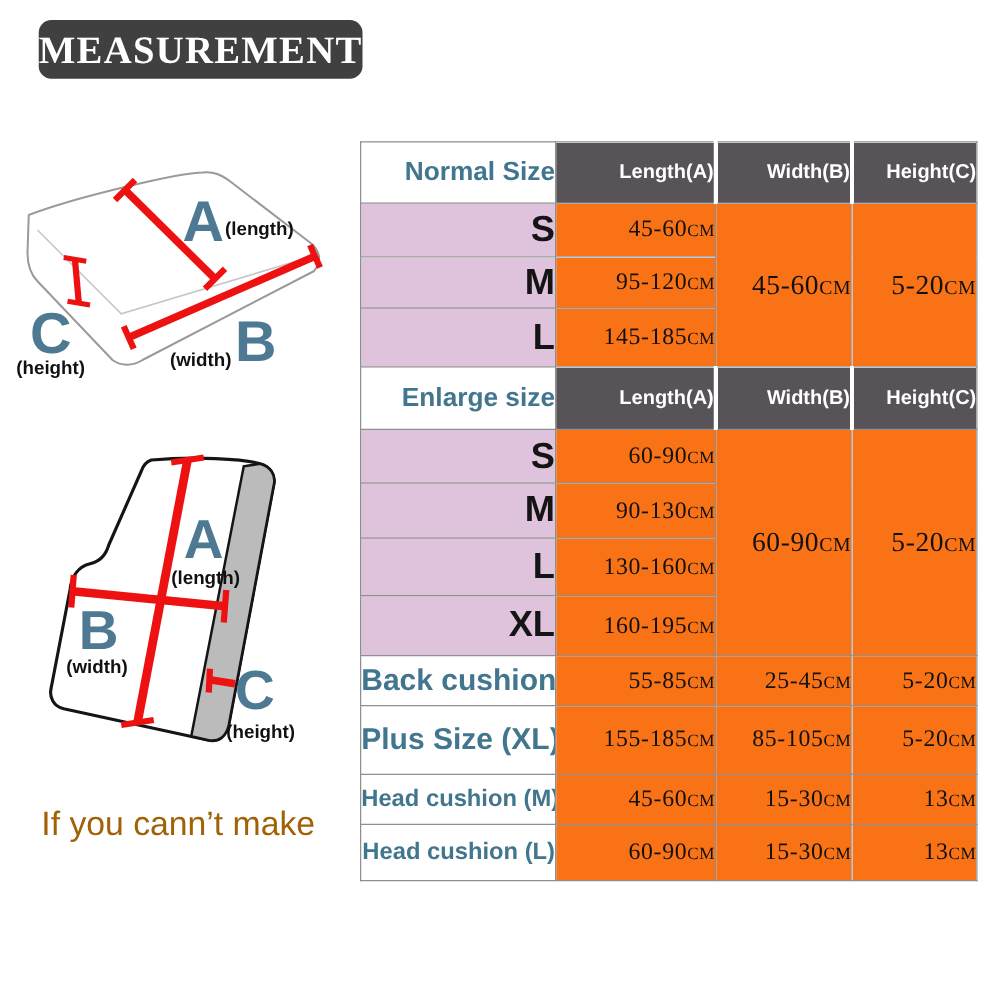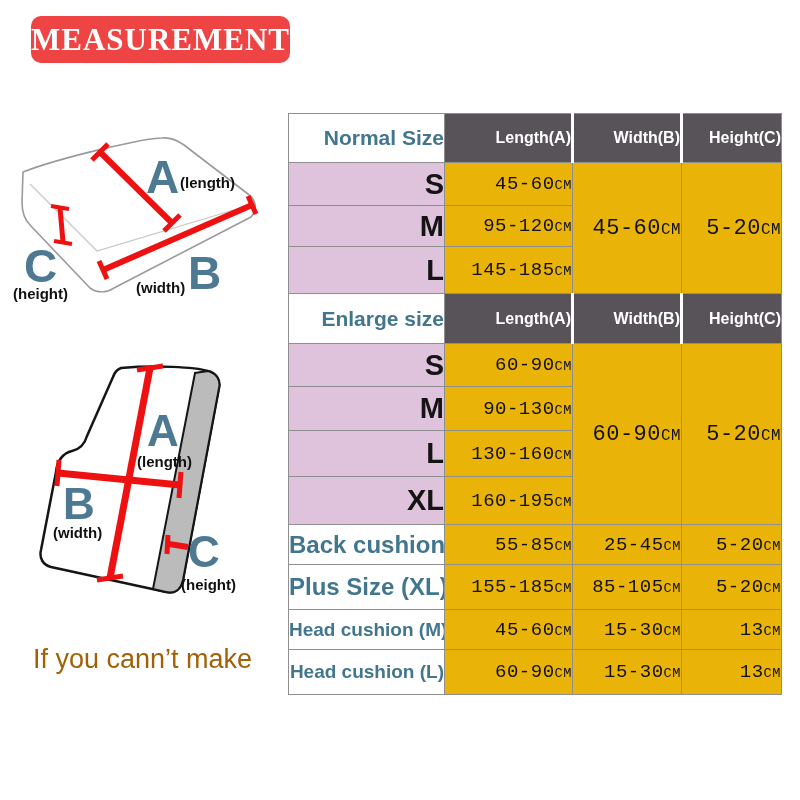--- a/index.html
+++ b/index.html
@@ -4,21 +4,21 @@
 <style>
   html,body { margin:0; padding:0; background:#fff; }
   .canvas {
     position:relative; width:800px; height:800px; background:#ffffff;
     font-family:"Liberation Sans", sans-serif; overflow:hidden;
   }
 
   
   .title-box {
     position:absolute; left:31px; top:16px; width:259px; height:47px;
-    background:#ef4444; border-radius:10px;
+    background:#404040; border-radius:10px;
     display:flex; align-items:center; justify-content:center;
   }
   .title-box span {
     color:#ffffff; font-family:"Liberation Serif", serif;
     font-weight:bold; font-size:31px; letter-spacing:1px; white-space:nowrap;
   }
 
   
   table.size-table {
     position:absolute; left:288px; top:113px; width:493px;
@@ -26,22 +26,22 @@
   }
   table.size-table td {
     border:1px solid #8f8f8f; text-align:right; vertical-align:middle;
     padding:0; overflow:hidden; white-space:nowrap;
   }
   td.sec   { color:#42768e; font-weight:bold; font-size:21px; background:#fff; }
   td.dark  { background:#575358; color:#ffffff; font-weight:bold; font-size:16px; }
   td.dark + td.dark { border-left:3px solid #ffffff; }
   td.size  { background:#dfc3dd; color:#141414; font-weight:bold; font-size:29px; }
   td.val   {
-    font-family:Liberation Mono, monospace; font-size:19px; color:#111;
-    letter-spacing:0.5px; background:#eab308;
+    font-family:Liberation Serif, serif; font-size:19px; color:#111;
+    letter-spacing:0.5px; background:#f97316;
   }
   td.val.lg { font-size:22px; }
   td.val .unit { font-size:0.72em; }
   td.rlabel { color:#42768e; font-weight:bold; font-size:24px; background:#fff; }
   td.rlabel.sm { font-size:19px; }
 
   
   .diagram { position:absolute; }
   .diagram text { font-family:"Liberation Sans", sans-serif; }
   .blue-letter { fill:#4d7a92; font-weight:bold; font-size:46px; }
@@ -171,21 +171,21 @@
         <td class="size">XL</td>
         <td class="val"><span>160-195</span><span class="unit">CM</span></td>
       </tr>
 
       <tr style="height:40px">
         <td class="rlabel">Back cushion</td>
         <td class="val"><span>55-85</span><span class="unit">CM</span></td>
         <td class="val"><span>25-45</span><span class="unit">CM</span></td>
         <td class="val"><span>5-20</span><span class="unit">CM</span></td>
       </tr>
-      <tr style="height:45px">
+      <tr style="height:55px">
         <td class="rlabel">Plus Size (XL)</td>
         <td class="val"><span>155-185</span><span class="unit">CM</span></td>
         <td class="val"><span>85-105</span><span class="unit">CM</span></td>
         <td class="val"><span>5-20</span><span class="unit">CM</span></td>
       </tr>
       <tr style="height:40px">
         <td class="rlabel sm">Head cushion (M)</td>
         <td class="val"><span>45-60</span><span class="unit">CM</span></td>
         <td class="val"><span>15-30</span><span class="unit">CM</span></td>
         <td class="val"><span>13</span><span class="unit">CM</span></td>

